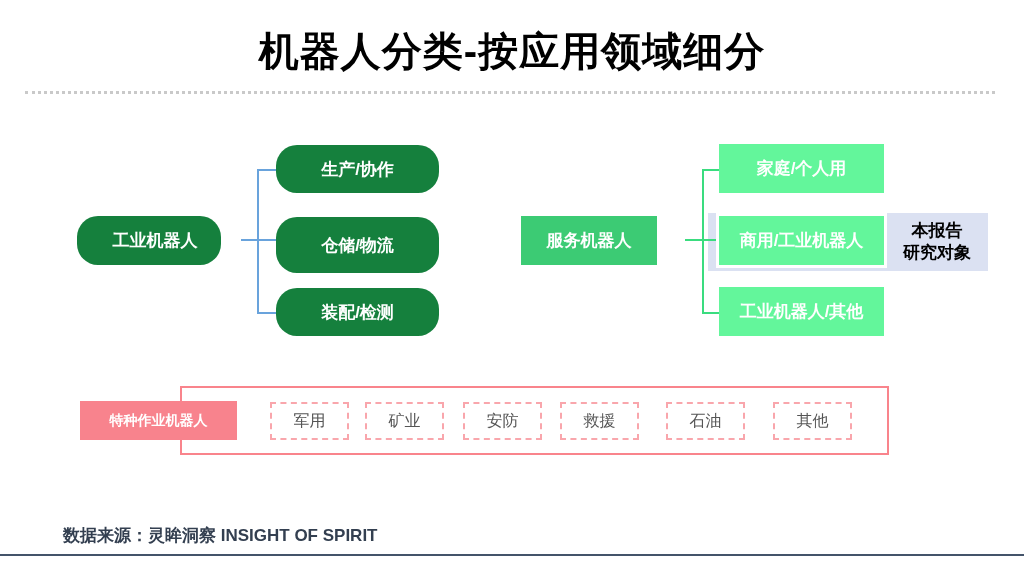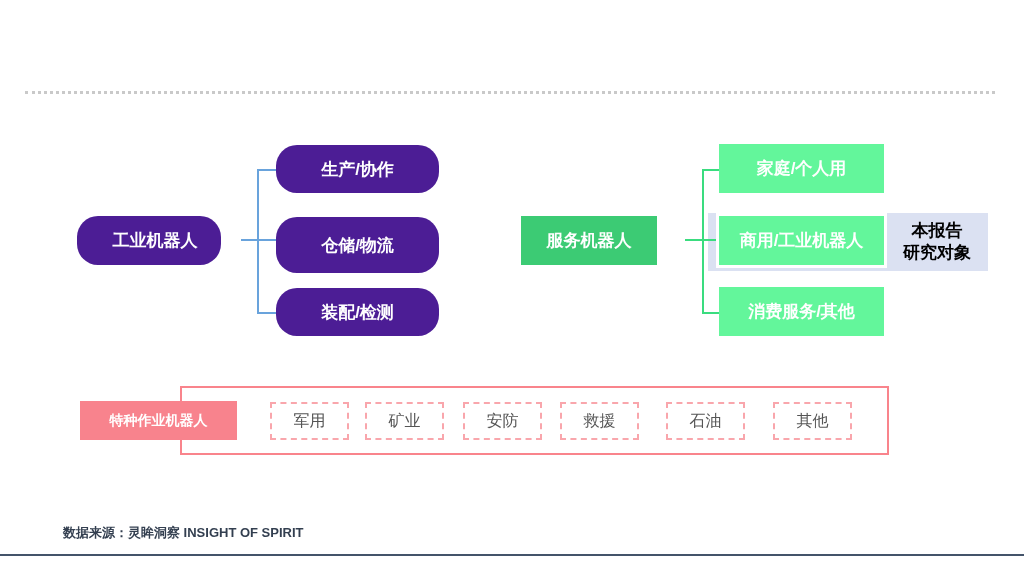--- a/index.html
+++ b/index.html
@@ -29,21 +29,21 @@
   .box {
     position: absolute;
     display: flex;
     align-items: center;
     justify-content: center;
     color: #ffffff;
     font-weight: bold;
     font-size: 17px;
     z-index: 3;
   }
-  .box-blue   { background: #4c1d95; border-radius: 21px; }
+  .box-blue   { background: #15803d; border-radius: 21px; }
   .box-green-dark { background: #3CCB74; }
   .box-green  { background: #63F69B; }
   .box-pink   { background: #F8838D; font-size: 14px; }
   .line { position: absolute; z-index: 2; }
   .line-blue  { background: #69A3DC; }
   .line-green { background: #3ADC7F; }
   .highlight-band {
     position: absolute;
     left: 708px; top: 213px; width: 280px; height: 58px;
     background: #DBE1F2;
@@ -73,55 +73,56 @@
     border: 2px dashed #F9A6AC;
     background: #ffffff;
     display: flex; align-items: center; justify-content: center;
     color: #555555;
     font-size: 16px;
     z-index: 2;
   }
   .footer-source {
     position: absolute;
     left: 63px; top: 524px;
-    font-size: 13px;
+    font-size: 17px;
     font-weight: bold;
     color: #333F50;
   }
   .bottom-rule {
     position: absolute;
     left: 0; top: 554px; width: 1024px; height: 2px;
     background: #44546A;
   }
 </style>
 </head>
 <body>
 
 <div class="slide">
 
+  <div class="title">机器人分类-按应用领域细分</div>
   <div class="dotted-divider"></div>
 
   <div class="box box-blue" style="left:77px; top:216px; width:144px; height:49px;padding-left:12px;">工业机器人</div>
   <div class="line line-blue" style="left:241px; top:239px; width:36px; height:2px;"></div>
   <div class="line line-blue" style="left:257px; top:169px; width:2px; height:145px;"></div>
   <div class="line line-blue" style="left:257px; top:169px; width:20px; height:2px;"></div>
   <div class="line line-blue" style="left:257px; top:312px; width:20px; height:2px;"></div>
   <div class="box box-blue" style="left:276px; top:145px; width:163px; height:48px;">生产/协作</div>
   <div class="box box-blue" style="left:276px; top:217px; width:163px; height:56px;">仓储/物流</div>
   <div class="box box-blue" style="left:276px; top:288px; width:163px; height:48px;">装配/检测</div>
 
   <div class="highlight-band"></div>
   <div class="box box-green-dark" style="left:521px; top:216px; width:136px; height:49px;">服务机器人</div>
   <div class="line line-green" style="left:685px; top:239px; width:36px; height:2px;"></div>
   <div class="line line-green" style="left:702px; top:169px; width:2px; height:145px;"></div>
   <div class="line line-green" style="left:702px; top:169px; width:20px; height:2px;"></div>
   <div class="line line-green" style="left:702px; top:312px; width:20px; height:2px;"></div>
   <div class="box box-green" style="left:719px; top:144px; width:165px; height:49px;">家庭/个人用</div>
   <div class="box box-green" style="left:716px; top:213px; width:171px; height:55px; border:3px solid #ffffff;">商用/工业机器人</div>
-  <div class="box box-green" style="left:719px; top:287px; width:165px; height:49px;">消费服务/其他</div>
+  <div class="box box-green" style="left:719px; top:287px; width:165px; height:49px;">工业机器人/其他</div>
   <div class="band-note">
     <span>本报告</span>
     <span>研究对象</span>
   </div>
 
   <div class="special-container"></div>
   <div class="box box-pink" style="left:80px; top:401px; width:157px; height:39px;">特种作业机器人</div>
   <div class="dashed-box" style="left:270px;">军用</div>
   <div class="dashed-box" style="left:365px;">矿业</div>
   <div class="dashed-box" style="left:463px;">安防</div>

